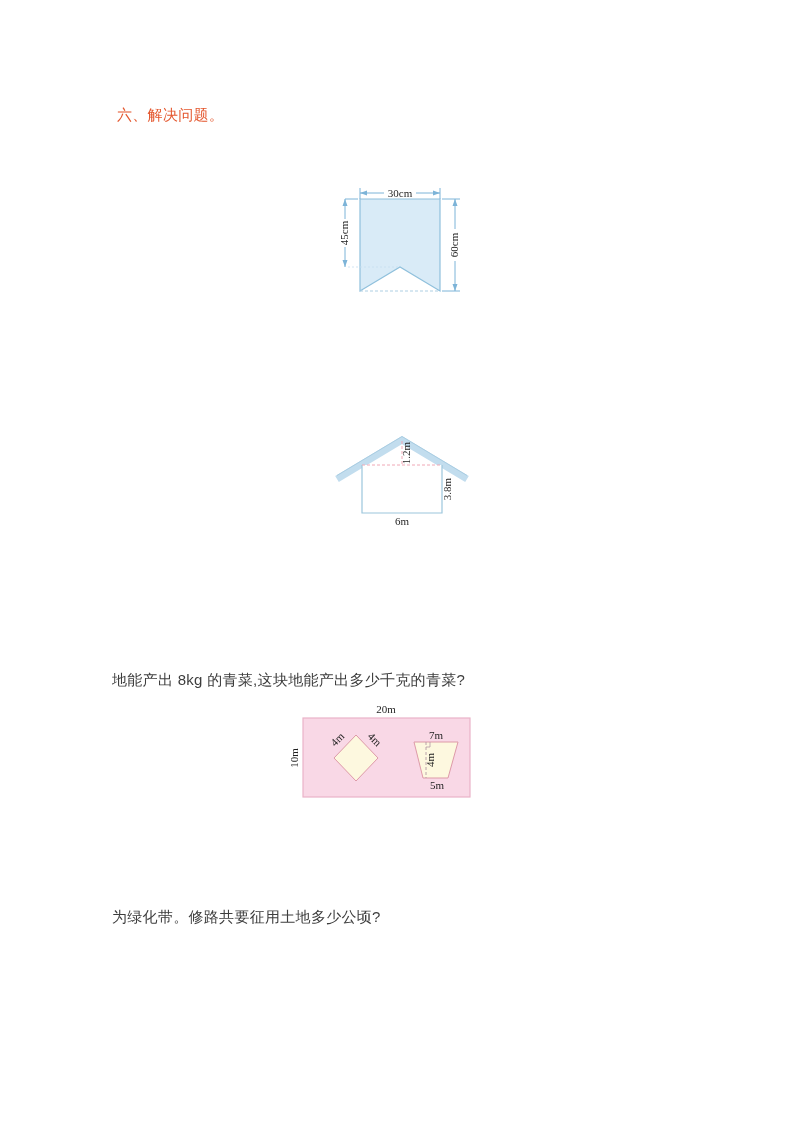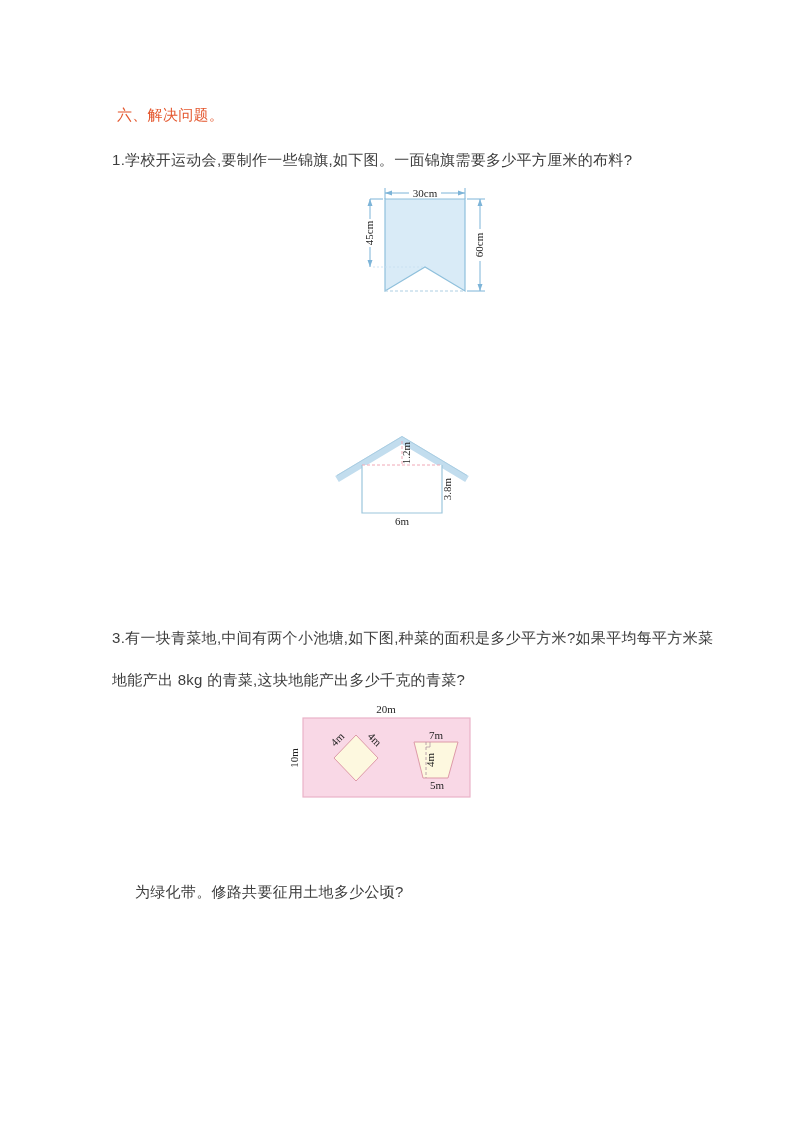--- a/index.html
+++ b/index.html
@@ -31,23 +31,22 @@
     fill:#1f1f1f;
   }
 </style>
 </head>
 <body>
 
 <div class="page">
 
   <div class="txt heading" style="left:117px;top:106px;">六、解决问题。</div>
 
-  <div class="txt" style="left:112px;top:151px;">1.学校开运动会,要制作一些锦旗,如下图。一面锦旗需要多少平方厘米的布料?</div>
 
-  <div class="fig" style="left:352px;top:184px;">
+  <div class="fig" style="left:327px;top:184px;">
     <svg width="150" height="122" viewBox="0 0 150 122">
 
       <path d="M33,15 L113,15 L113,107 L73,83 L33,107 Z" fill="#d9ebf7" stroke="#8fc0dc" stroke-width="1.2"></path>
 
       <line x1="33" y1="107" x2="113" y2="107" stroke="#aecfe3" stroke-width="1" stroke-dasharray="3,2"></line>
 
       <line x1="21" y1="83" x2="71" y2="83" stroke="#c7def0" stroke-width="0.8" stroke-dasharray="2,2"></line>
 
       <g stroke="#7db4d8" stroke-width="1">
         <line x1="33" y1="4" x2="33" y2="15"></line>
@@ -91,21 +90,20 @@
 
       <line x1="37" y1="43" x2="117" y2="43" stroke="#f0a8b6" stroke-width="1" stroke-dasharray="3,2"></line>
 
       <line x1="77" y1="19" x2="77" y2="43" stroke="#f0a8b6" stroke-width="1" stroke-dasharray="3,2"></line>
       <text transform="translate(85,31) rotate(-90)" text-anchor="middle" class="dimtext">1.2m</text>
       <text transform="translate(126,67) rotate(-90)" text-anchor="middle" class="dimtext">3.8m</text>
       <text x="77" y="103" text-anchor="middle" class="dimtext">6m</text>
     </svg>
   </div>
 
-  <div class="txt" style="left:112px;top:629px;">3.有一块青菜地,中间有两个小池塘,如下图,种菜的面积是多少平方米?如果平均每平方米菜</div>
   <div class="txt" style="left:112px;top:671px;text-align:center;">地能产出 8kg 的青菜,这块地能产出多少千克的青菜?</div>
 
   <div class="fig" style="left:288px;top:700px;">
     <svg width="200" height="105" viewBox="0 0 200 105">
 
       <rect x="15" y="18" width="167" height="79" fill="#f9d8e6" stroke="#eab3c8" stroke-width="1.2"></rect>
       <text x="98" y="13" text-anchor="middle" class="dimtext">20m</text>
       <text transform="translate(10,58) rotate(-90)" text-anchor="middle" class="dimtext">10m</text>
 
       <polygon points="68,35 90,58 68,81 46,58" fill="#fdf8df" stroke="#dd9aa8" stroke-width="1"></polygon>
@@ -114,15 +112,15 @@
 
       <polygon points="126,42 170,42 160,78 135,78" fill="#fdf8df" stroke="#dd9aa8" stroke-width="1"></polygon>
       <text x="148" y="39" text-anchor="middle" class="dimtext">7m</text>
       <text x="149" y="89" text-anchor="middle" class="dimtext">5m</text>
       <line x1="138" y1="42" x2="138" y2="78" stroke="#b39aa5" stroke-width="0.9" stroke-dasharray="3,2"></line>
       <path d="M138,47 L142,47 L142,42" fill="none" stroke="#b39aa5" stroke-width="0.8"></path>
       <text transform="translate(146,60) rotate(-90)" text-anchor="middle" class="dimtext">4m</text>
     </svg>
   </div>
 
-  <div class="txt" style="left:112px;top:883px;margin-left:23px;">为绿化带。修路共要征用土地多少公顷?</div>
+  <div class="txt" style="left:112px;top:908px;">为绿化带。修路共要征用土地多少公顷?</div>
 
 </div>
 
 </body></html>

